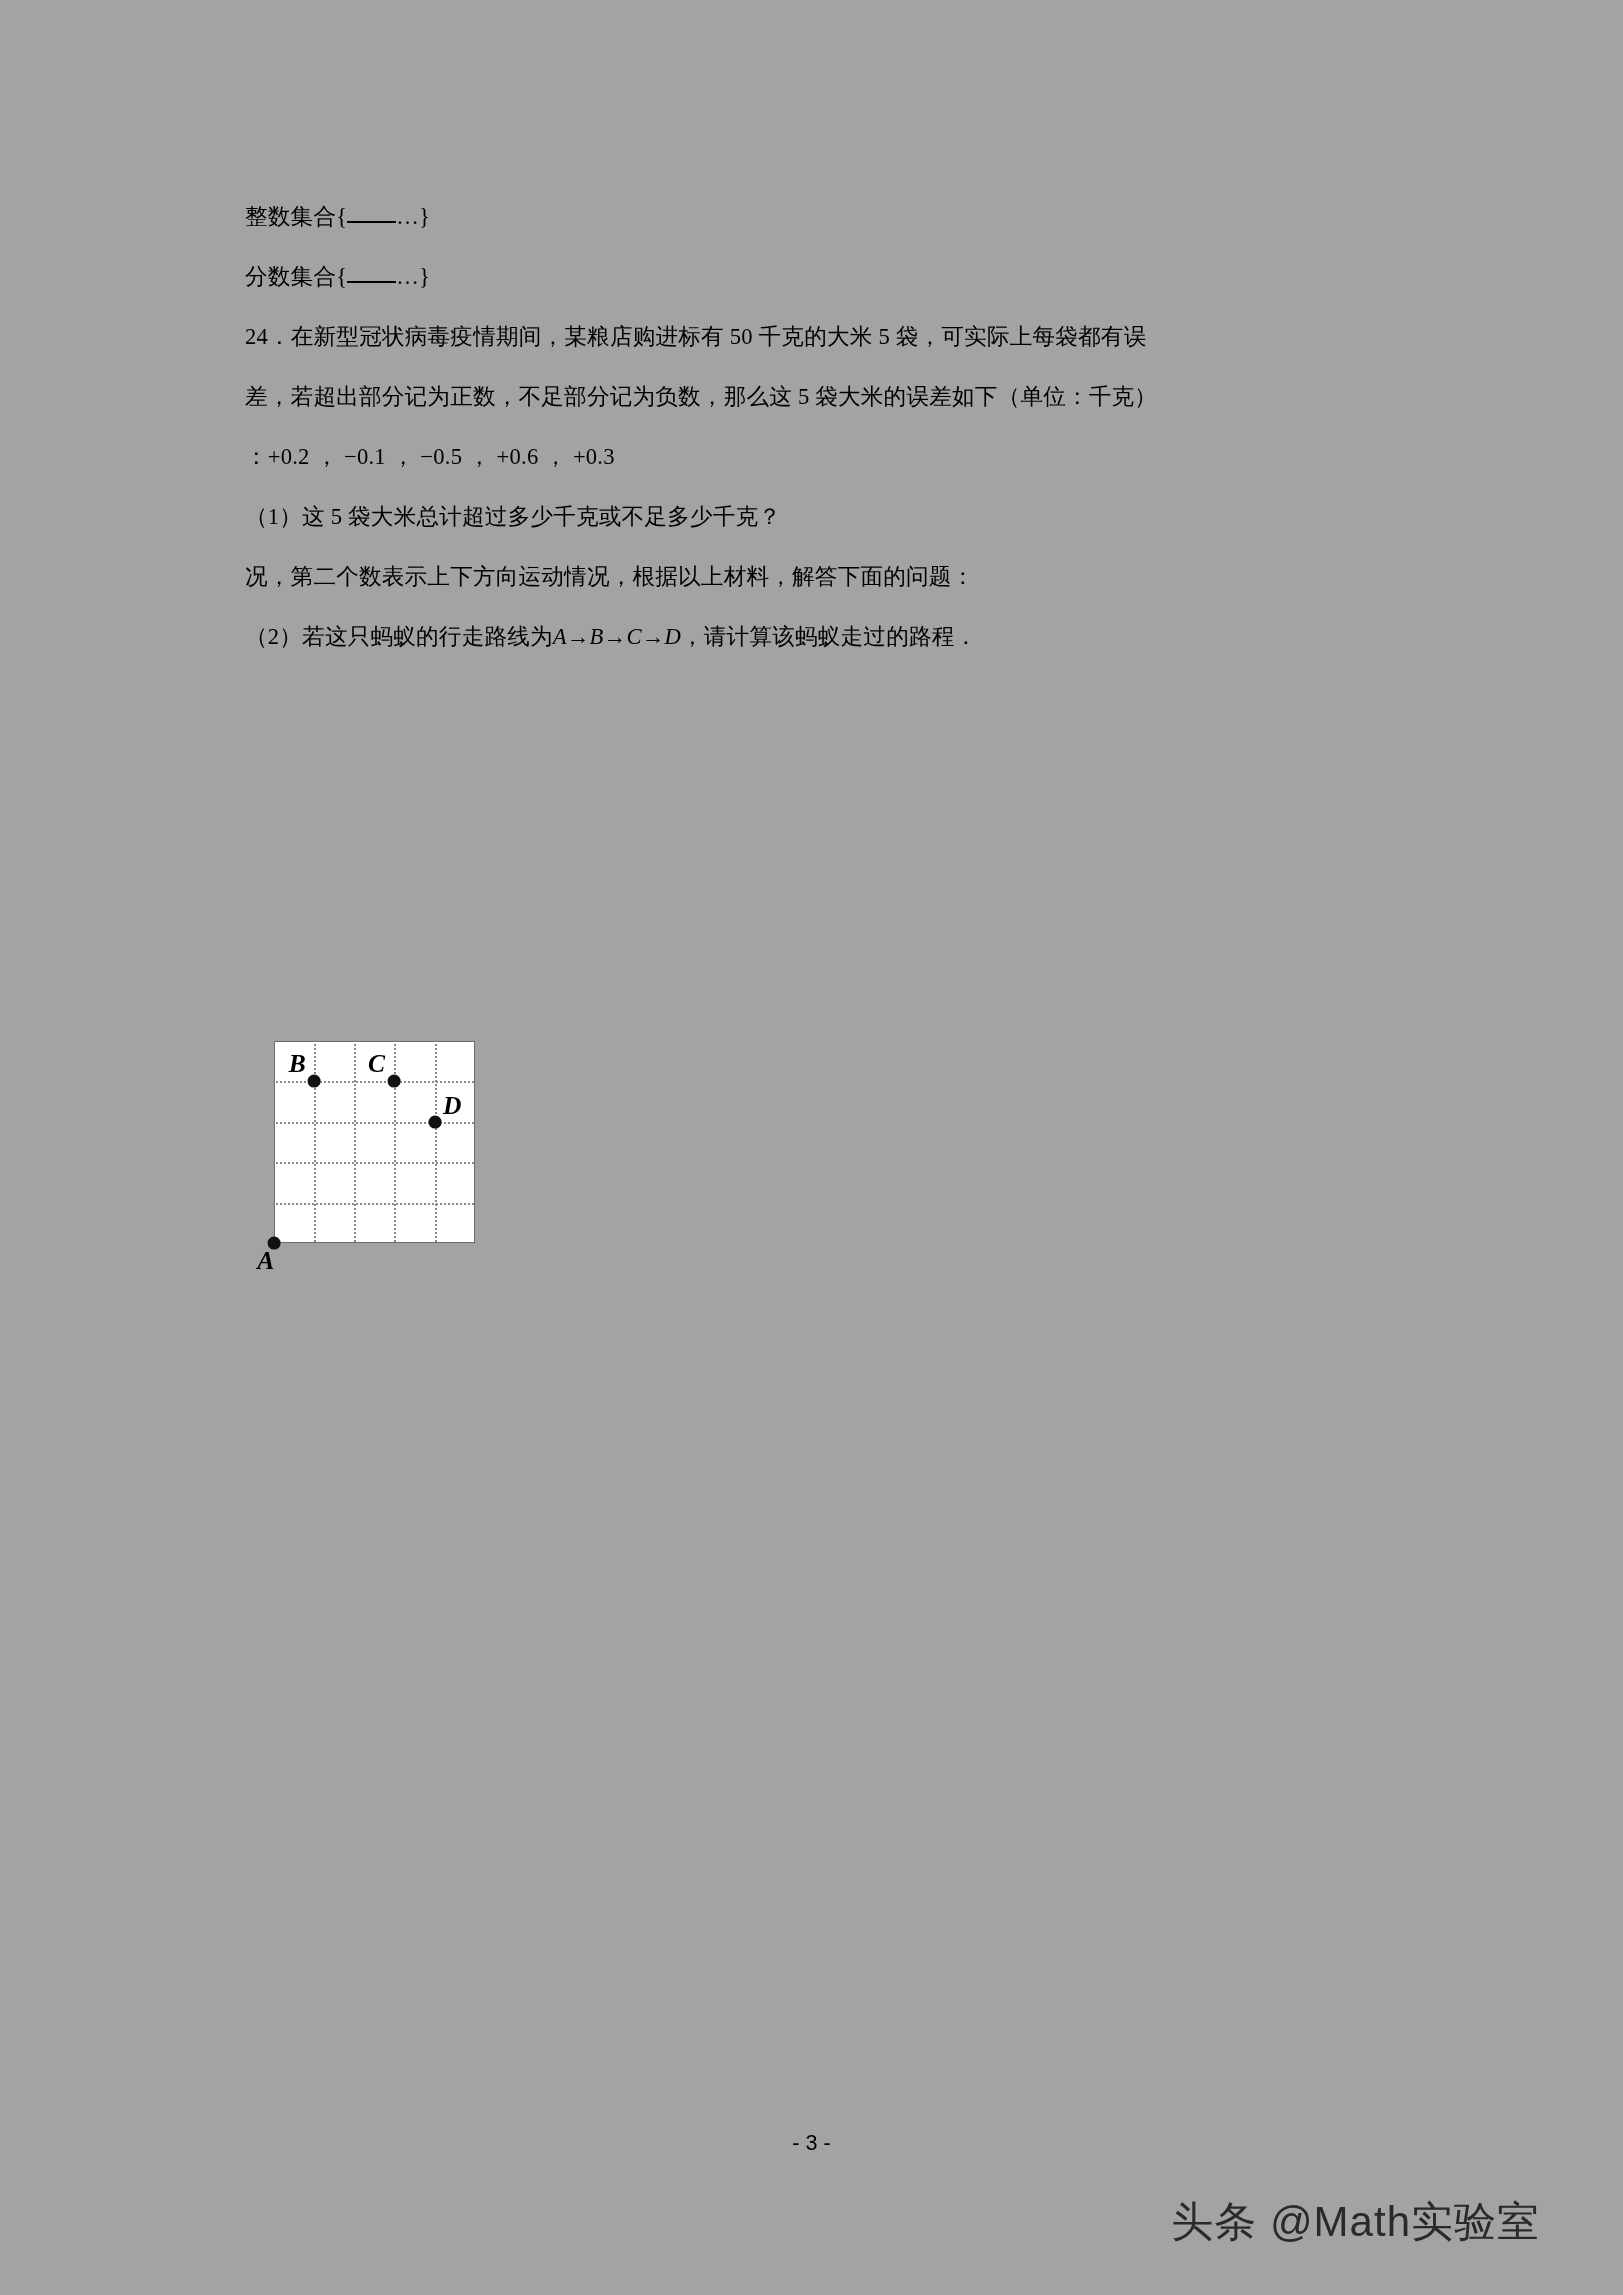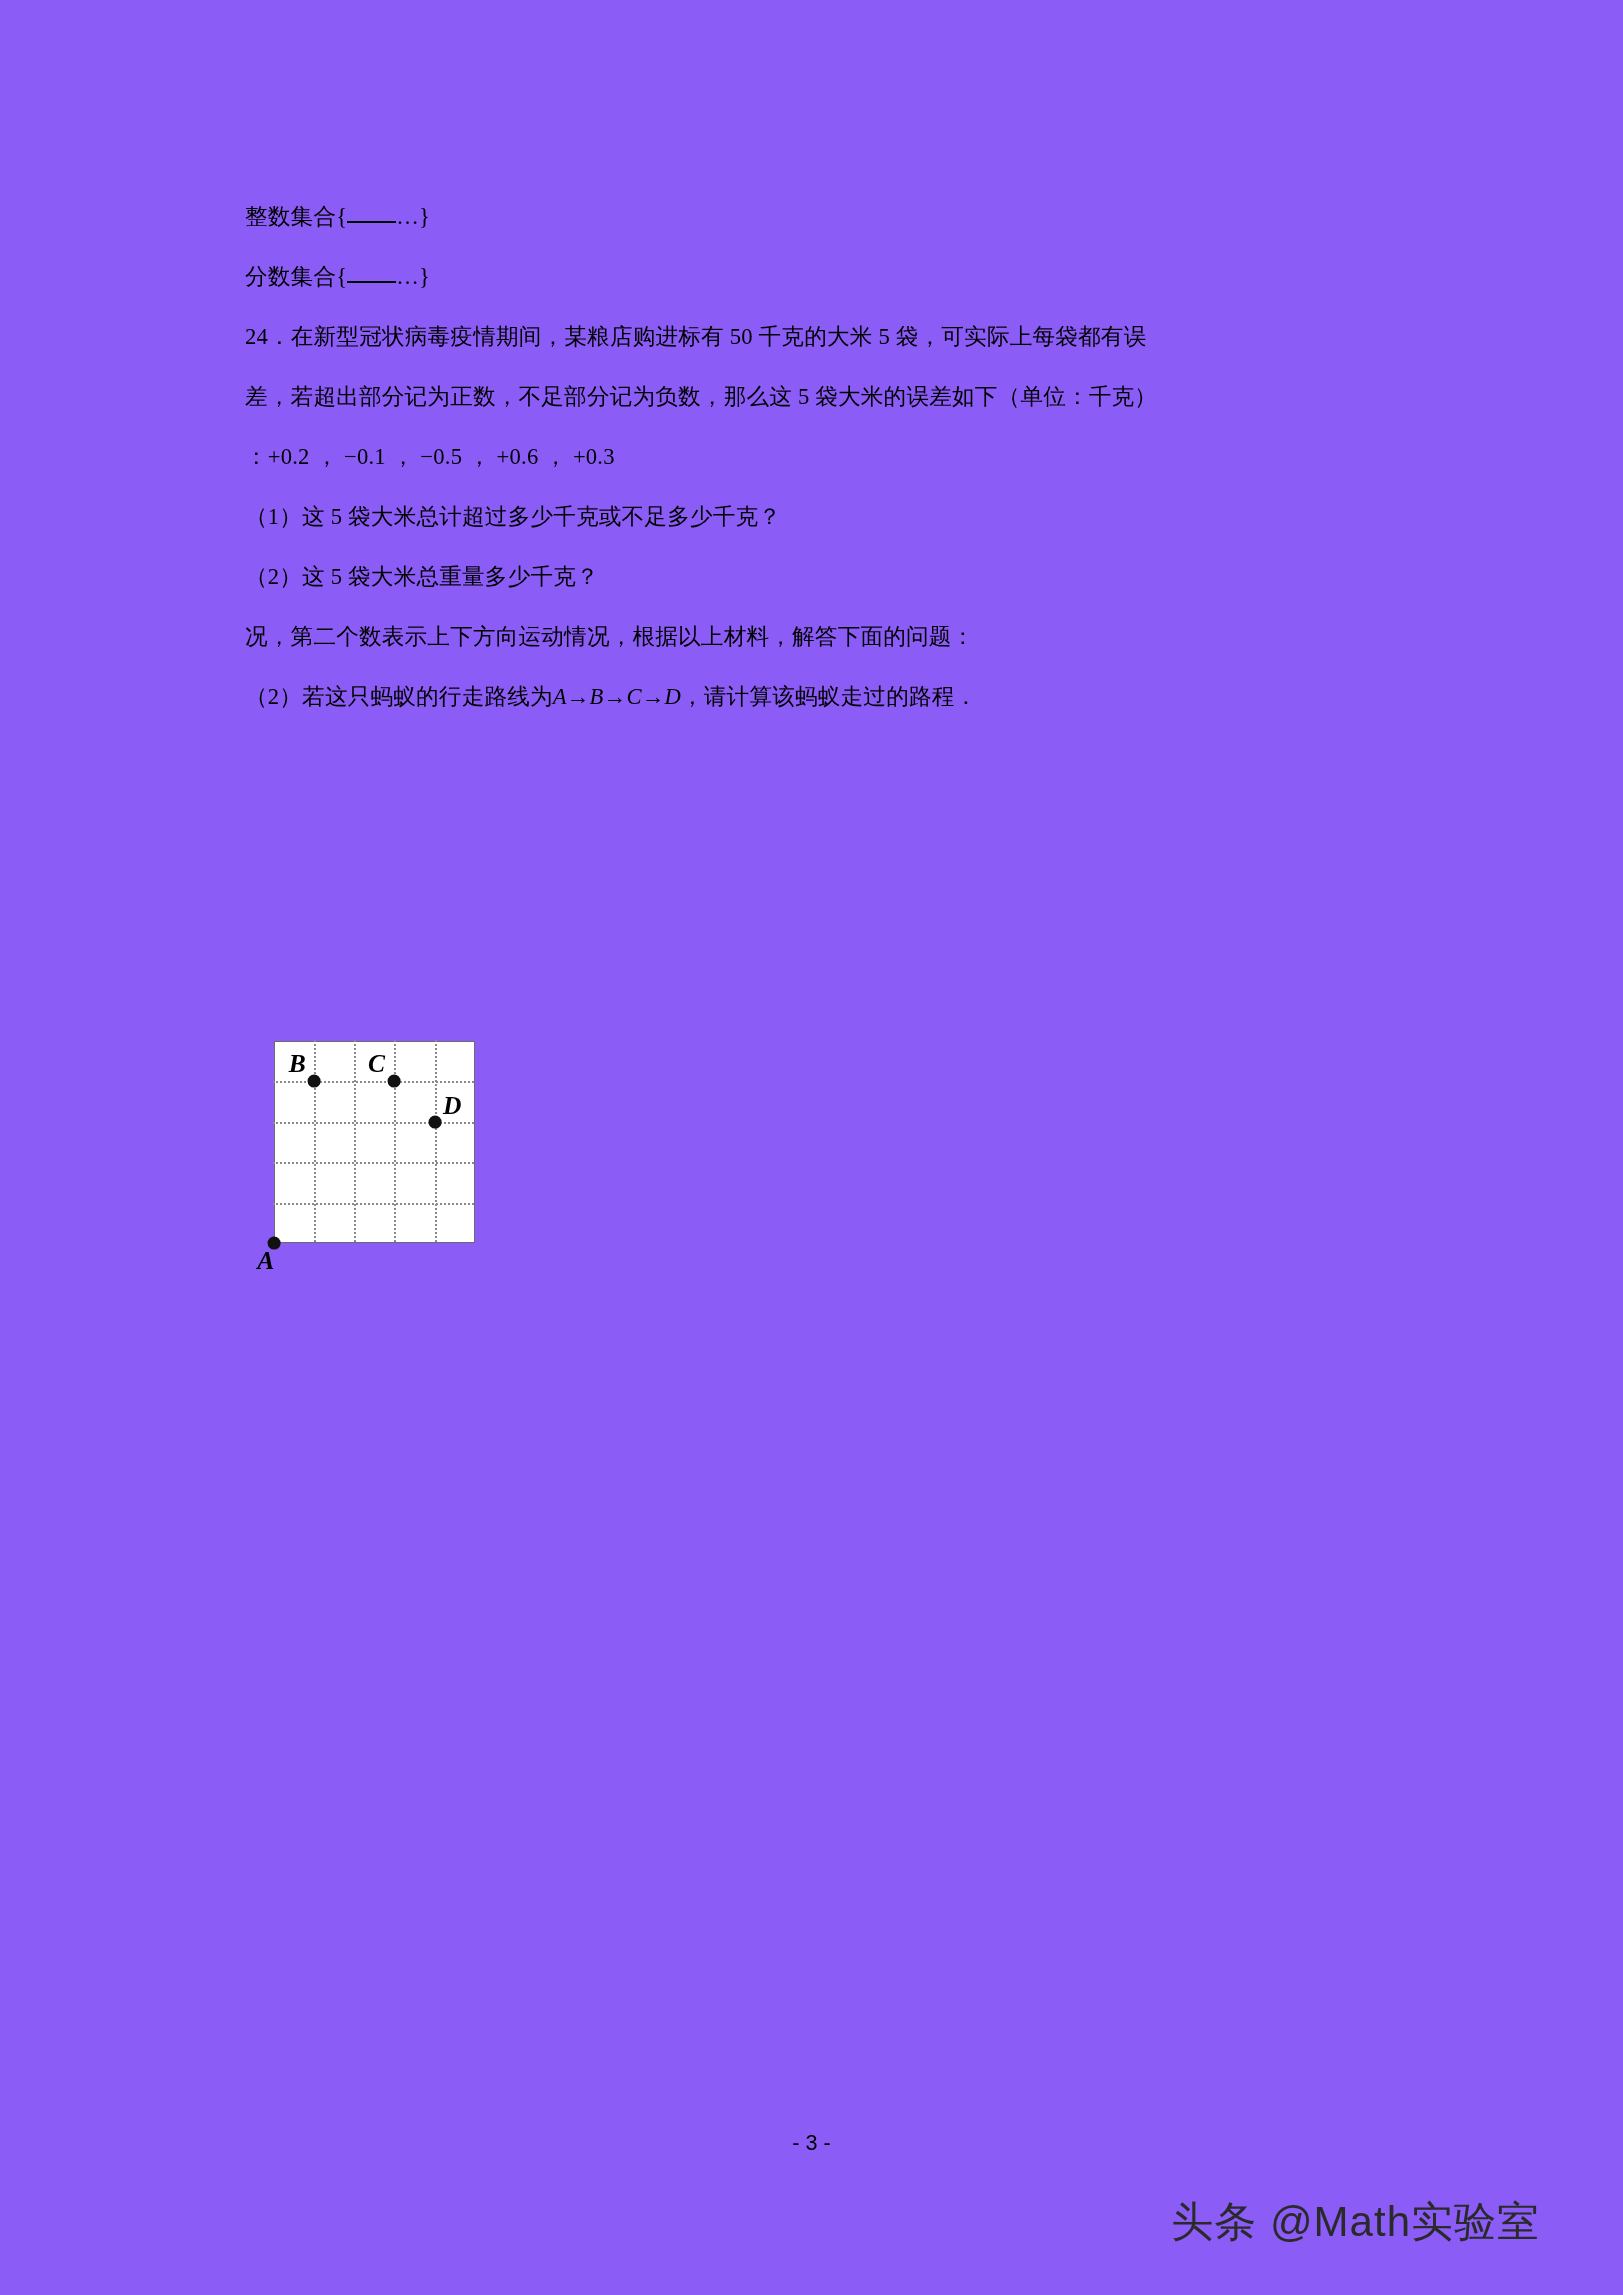--- a/index.html
+++ b/index.html
@@ -9,21 +9,21 @@
     background: #ffffff;
   }
   body {
     font-family: "Liberation Serif", "DejaVu Serif", serif;
     color: #000000;
   }
   #page {
     position: relative;
     width: 1623px;
     height: 2295px;
-    background: #8b5cf6;
+    background: #a3a3a3;
     overflow: hidden;
   }
   
   .content {
     position: absolute;
     left: 245px;
     top: 187px;
     width: 1139px;
   }
   .line {
@@ -132,21 +132,20 @@
   <div class="content">
 
     <div class="line"><span>整数集合{</span><span class="blank blank-md"></span><span>…}</span></div>
 
     <div class="line"><span>分数集合{</span><span class="blank blank-md"></span><span>…}</span></div>
 
     <div class="line">24．在新型冠状病毒疫情期间，某粮店购进标有 50 千克的大米 5 袋，可实际上每袋都有误</div>
     <div class="line">差，若超出部分记为正数，不足部分记为负数，那么这 5 袋大米的误差如下（单位：千克）</div>
     <div class="line">：+0.2 ， −0.1 ， −0.5 ， +0.6 ， +0.3</div>
     <div class="line">（1）这 5 袋大米总计超过多少千克或不足多少千克？</div>
-    <div class="line">（2）这 5 袋大米总重量多少千克？</div>
 
 
 
 
     <div class="line">况，第二个数表示上下方向运动情况，根据以上材料，解答下面的问题：</div>
 
 
     <div class="line"><span>（2）若这只蚂蚁的行走路线为</span><span class="it">A→B→C→D</span><span>，请计算该蚂蚁走过的路程．</span></div>
 
   </div>

